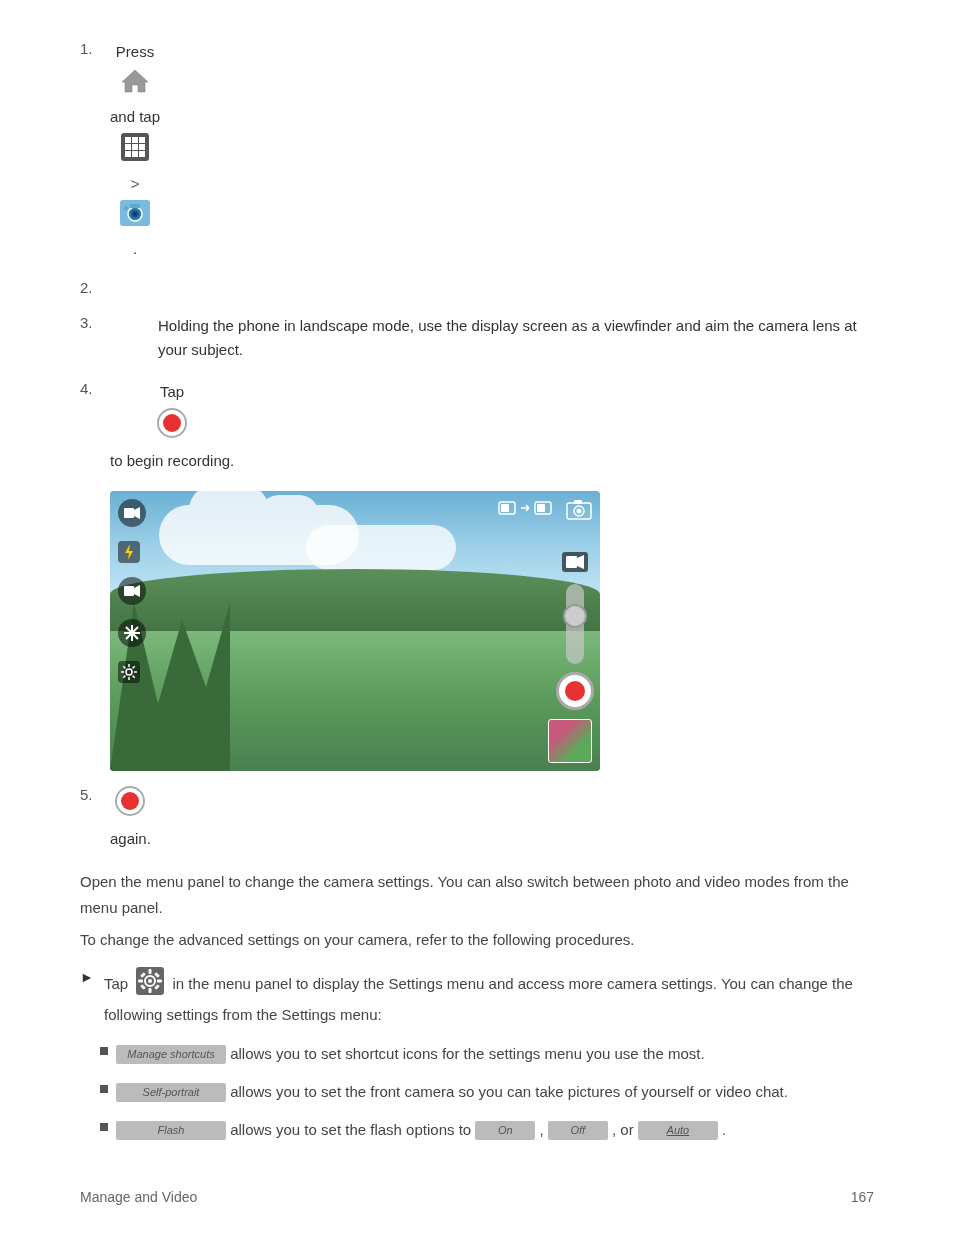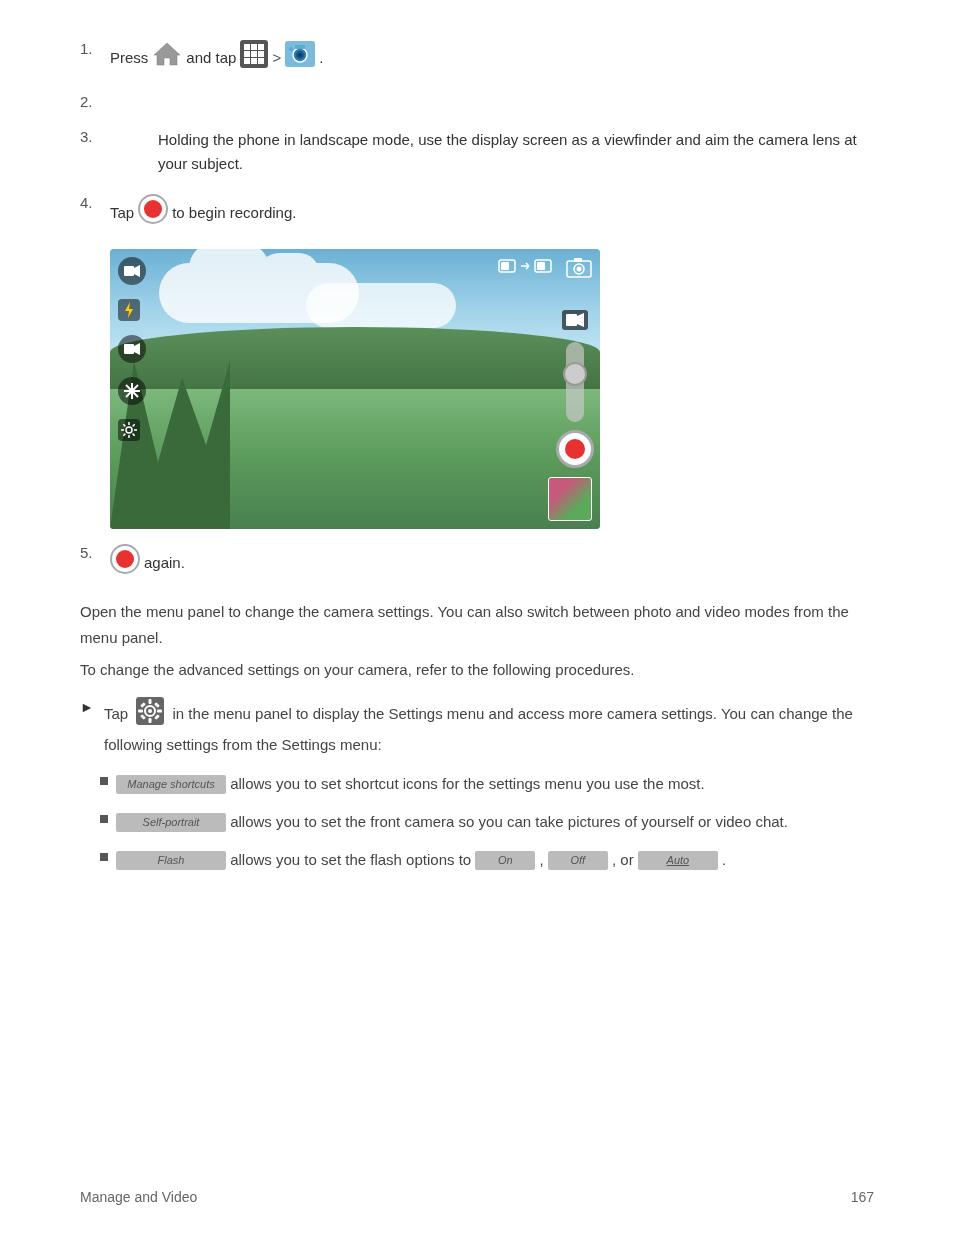--- a/index.html
+++ b/index.html
@@ -28,20 +28,21 @@
       min-width: 30px;
       color: #555;
       font-size: 15px;
     }
     .step-content {
       display: flex;
       align-items: center;
       flex-wrap: wrap;
       gap: 4px;
       line-height: 1.6;
+      flex-direction: column;
     }
     .step-content.multiline {
       align-items: flex-end;
       margin-left: 48px;
     }
 
     
     .camera-viewfinder {
       width: 490px;
       height: 280px;

